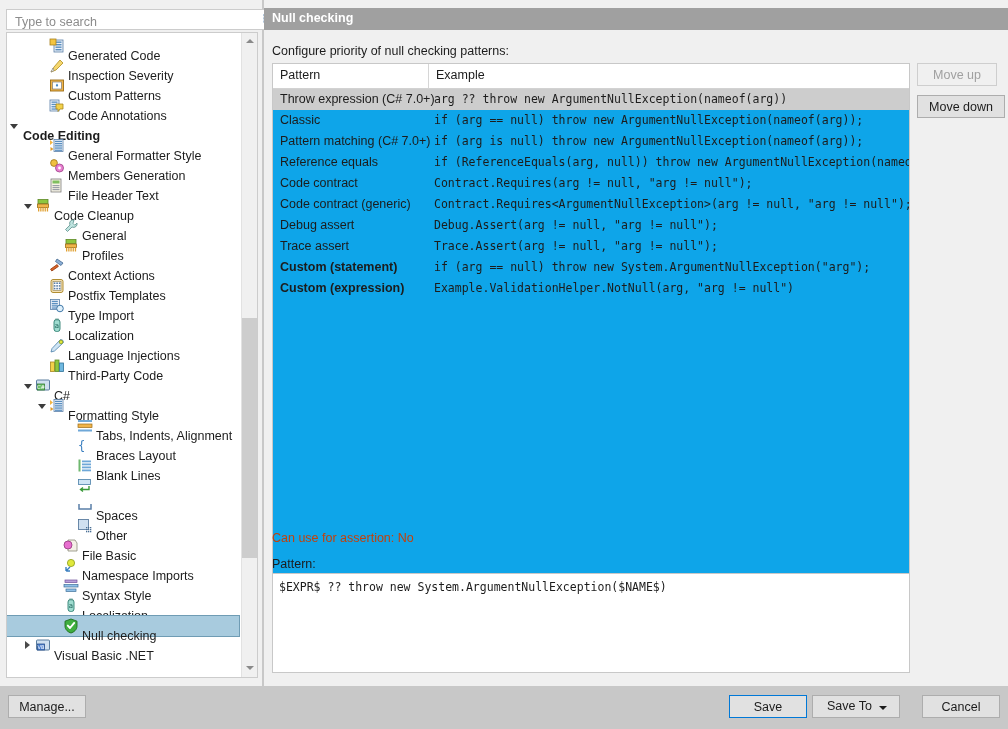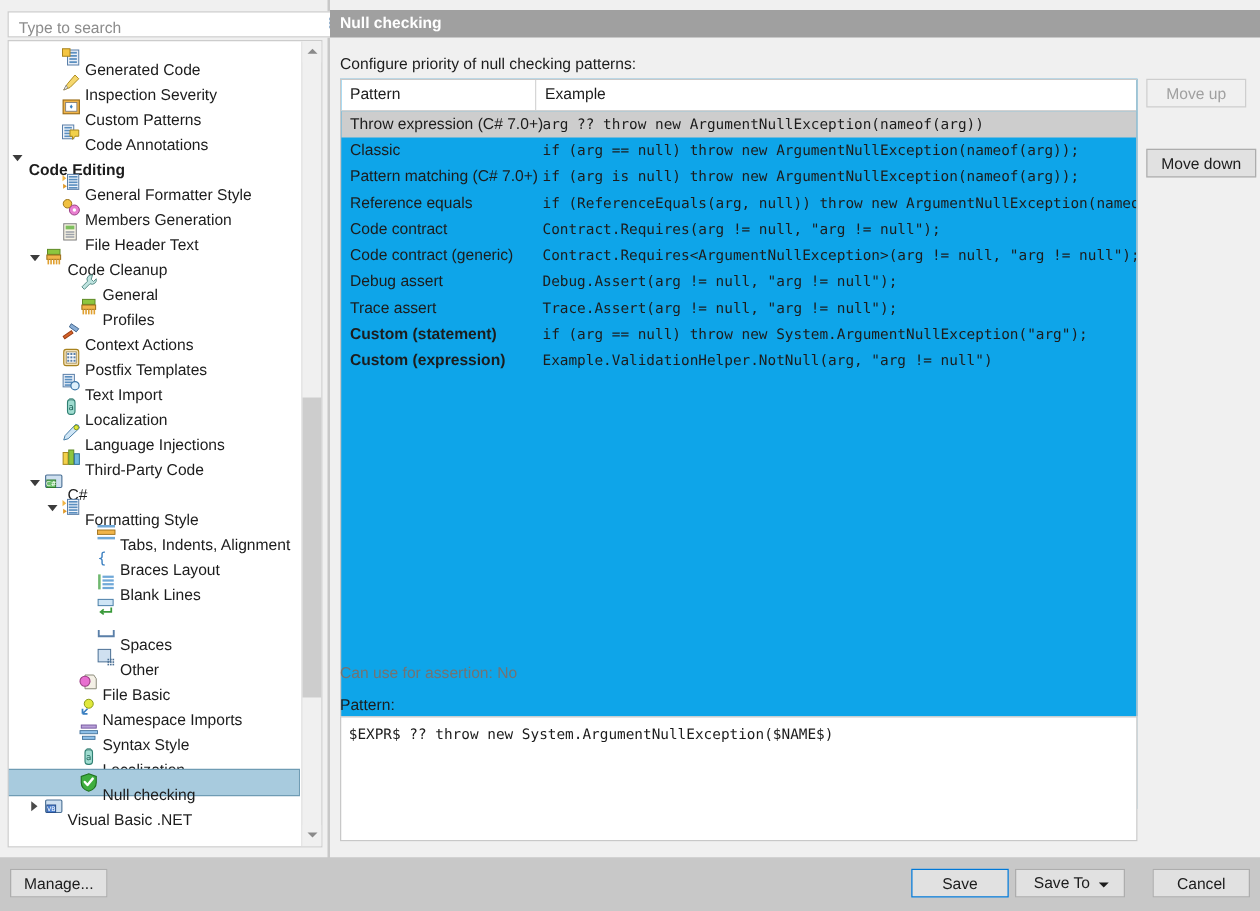--- a/index.html
+++ b/index.html
@@ -255,28 +255,28 @@
     border-color: #cecece;
   }
   .btn-moveup {
     position: absolute;
     left: 653px; top: 63px;
     width: 80px; height: 23px;
   }
   .btn-movedown {
     position: absolute;
     left: 653px; top: 95px;
-    width: 88px; height: 23px; margin-top: 24px;
+    width: 88px; height: 23px;
   }
 
   .assert-line {
     position: absolute;
     left: 8px; top: 531px;
     font-size: 12.5px;
-    color: #737373;
+    color: #c2410c;
   }
   .pattern-label {
     position: absolute;
     left: 8px; top: 557px;
     font-size: 12.5px;
     color: #1c1c1c;
   }
   .pattern-box {
     position: absolute;
     left: 8px; top: 573px;
@@ -485,21 +485,21 @@
           </div>
           <div class="tnode">
             <svg viewBox="0 0 16 16" class="ico" style="left: 42px;">
               <rect x="1.5" y="1.5" width="9" height="10" fill="#e8eef7" stroke="#5a7fa8" stroke-width="0.8"></rect>
               <rect x="2.8" y="2.8" width="6" height="1.3" fill="#5a8fc0"></rect>
               <rect x="2.8" y="5" width="6" height="1.3" fill="#5a8fc0"></rect>
               <rect x="2.8" y="7.2" width="6" height="1.3" fill="#5a8fc0"></rect>
               <rect x="2.8" y="9.4" width="6" height="1.3" fill="#5a8fc0"></rect>
               <circle cx="11" cy="10.5" r="3.3" fill="#dff0fb" stroke="#3f77a8" stroke-width="1"></circle>
             </svg>
-            <span class="lbl" style="left: 61px;">Text Import</span>
+            <span class="lbl" style="left: 61px;">Type Import</span>
           </div>
           <div class="tnode">
             <svg viewBox="0 0 16 16" class="ico" style="left: 42px;">
               <rect x="5" y="1.5" width="6" height="12" rx="2.5" fill="#9fdcd0" stroke="#2f7f72" stroke-width="0.9"></rect>
               <rect x="6.3" y="0.6" width="3.4" height="1.8" fill="#5e9a90"></rect>
               <text x="8" y="10" fill="#1b5f55" font-size="7" text-anchor="middle" font-family="DejaVu Sans">a</text>
             </svg>
             <span class="lbl" style="left: 61px;">Localization</span>
           </div>
           <div class="tnode">

